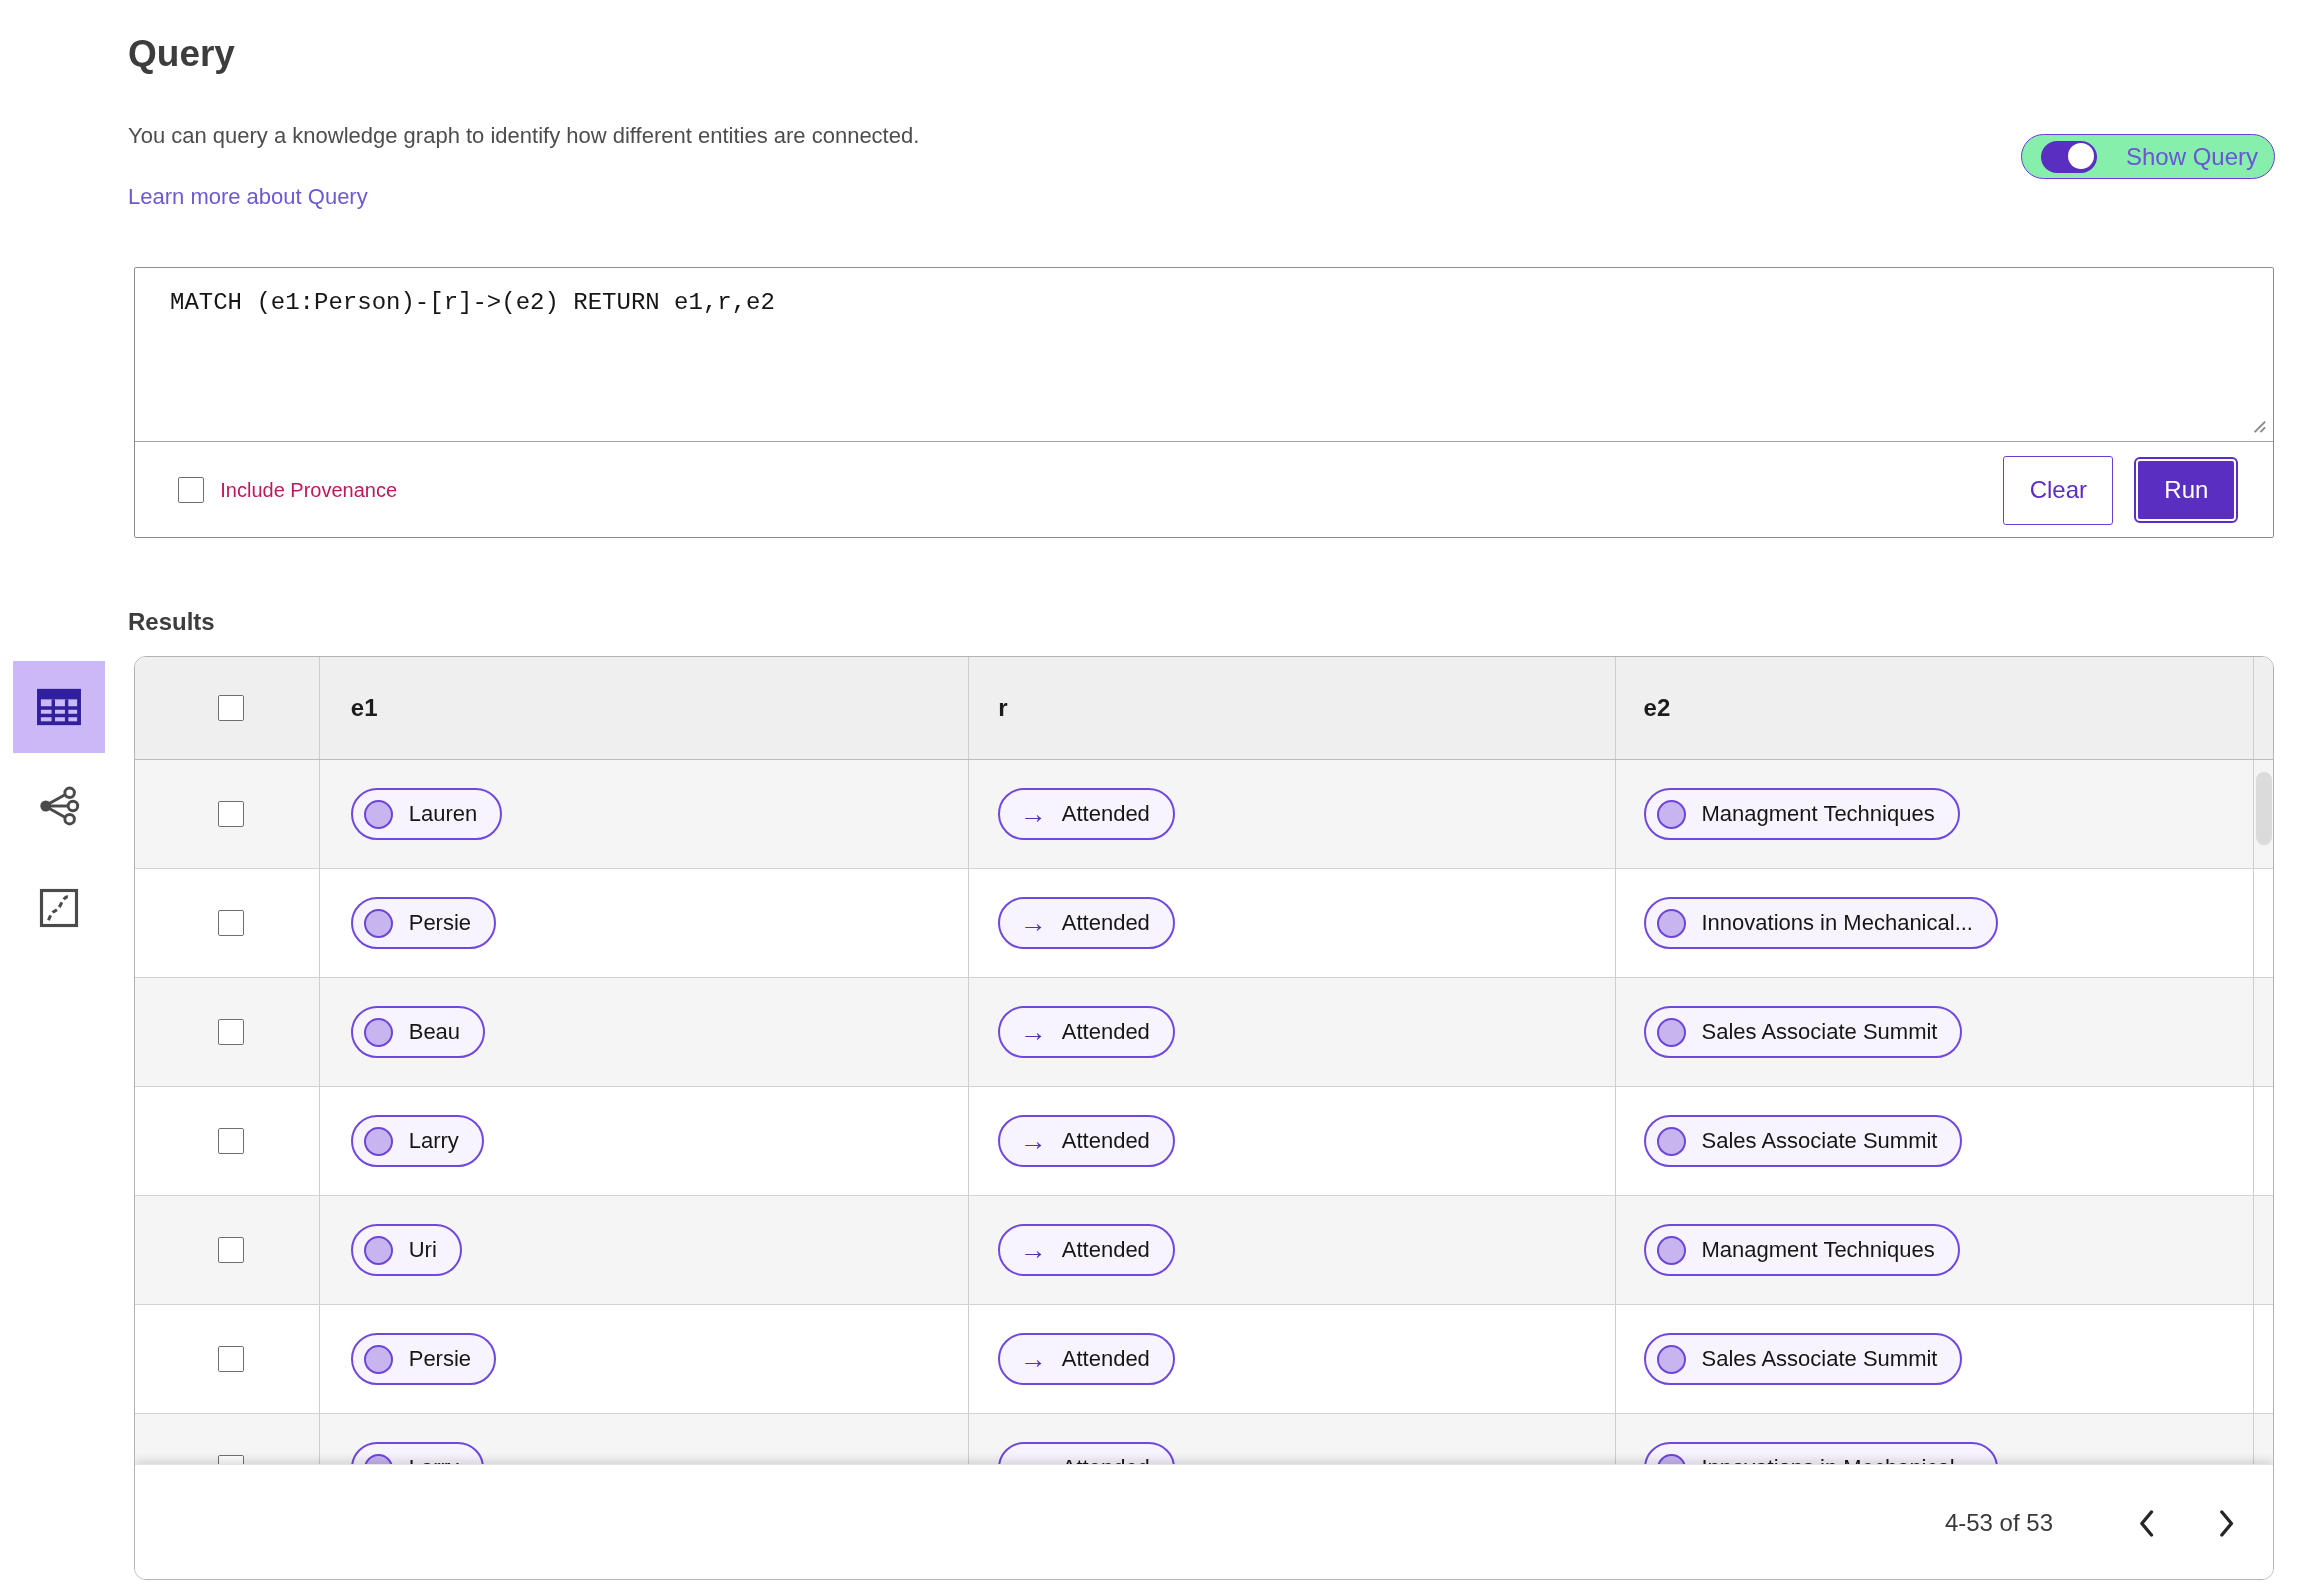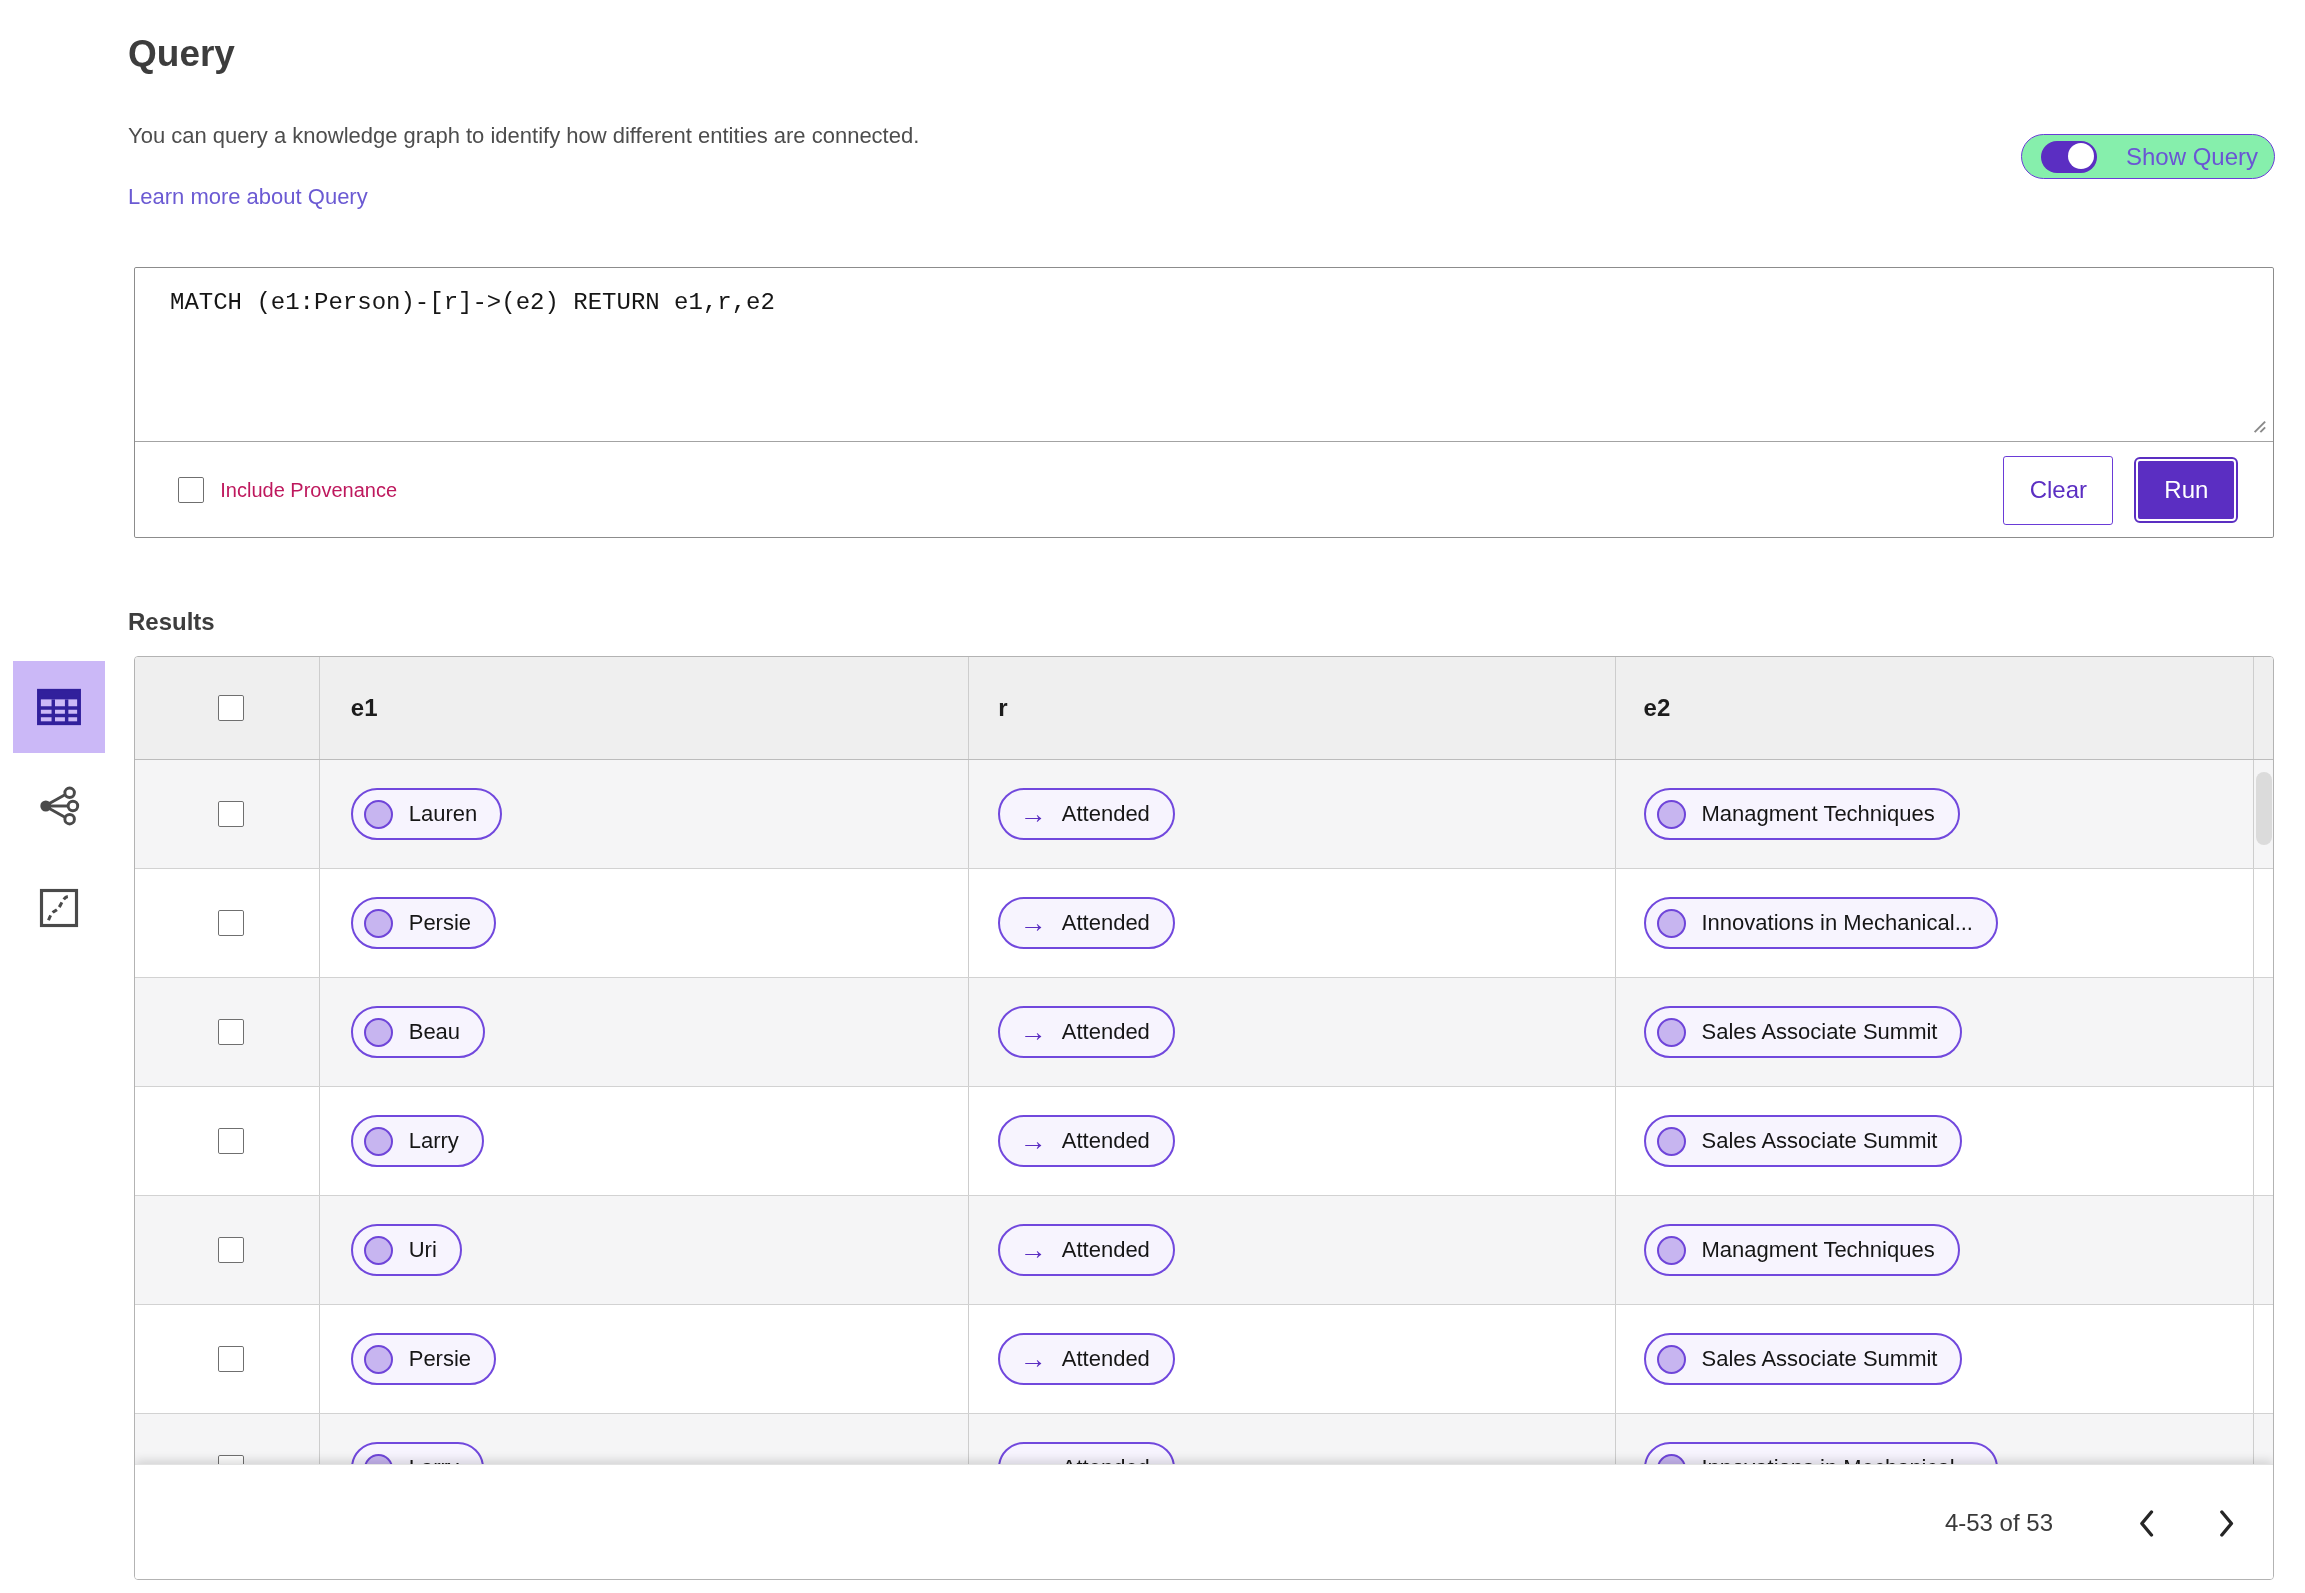--- a/index.html
+++ b/index.html
@@ -64,21 +64,21 @@
 
   .view-item {
     width: 92px; height: 92px; display: flex; align-items: center; justify-content: center;
     cursor: pointer; color: #4a4a4a;
   }
   .view-item.selected { background: #cbb8f7; color: #31209c; }
   .vi-1 { left: 13.4px; top: 661px; } .vi-2 { left: 13.4px; top: 760px; } .vi-3 { left: 13.4px; top: 862px; }
 
   .table-card {
     left: 134px; top: 656px; width: 2140px; height: 924px;
-    border: 1.9px solid #b3b3b3; border-radius: 4px; background: #fff;
+    border: 1.9px solid #b3b3b3; border-radius: 12px; background: #fff;
     display: flex; flex-direction: column; overflow: hidden;
   }
   .thead { height: 103px; background: #efefef; border-bottom: 1.9px solid #bcbcbc; display: flex; align-items: center; flex: none; }
   .tbody { height: 704px; position: relative; overflow: hidden; flex: none; }
   .trow  { height: 109px; display: flex; align-items: center; border-bottom: 1.9px solid #d2d2d2; background: #fff; }
   .trow.alt { background: #f5f5f6; }
 
   .c-cb  { width: 185px; border-right: 1.9px solid #cdcdcd; height: 100%; display: flex; align-items: center; }
   .c-cb .checkbox { margin-left: 83px; }
   .c-e1  { width: 650px; border-right: 1.9px solid #cdcdcd; height: 100%; display: flex; align-items: center; padding-left: 31px; }

